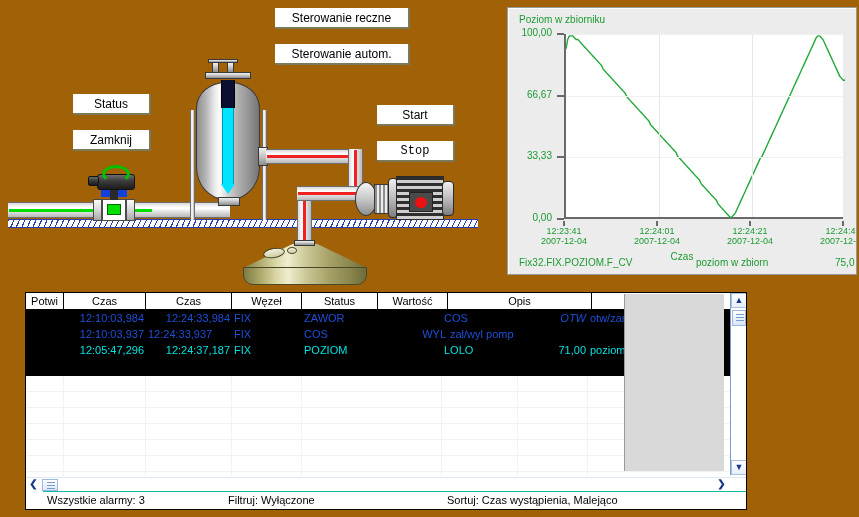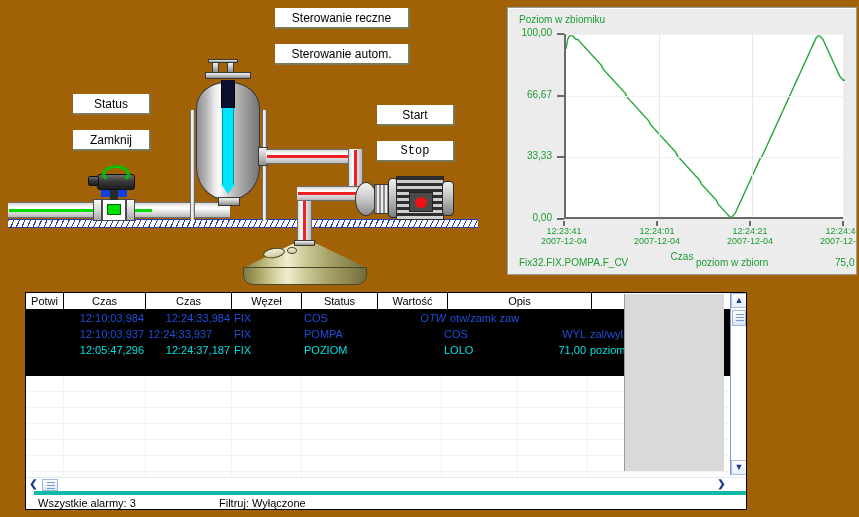--- a/index.html
+++ b/index.html
@@ -346,24 +346,24 @@
     position: absolute; left: 16px; top: 1px;
     width: 16px; height: 12px;
     background: linear-gradient(to bottom,#ffffff,#dbe8fa);
     border: 1px solid #9bb8de;
     cursor: pointer;
   }
 
   
   #alarm-status {
     position: absolute;
-    left: 8px; bottom: 0;
+    left: 17px; bottom: 0;
     width: 100%; height: 18px;
     background: #ffffff;
-    border-top: 4px solid #14b8a6;
+    border-top: 1px solid #14b8a6;
     font-size: 11px; color: #000;
     line-height: 17px;
   }
   .sb-seg { position: absolute; top: 0; white-space: nowrap; }
   #run-indicator {
     position: absolute;
     right: 0; top: 0;
     width: 110px; height: 17px;
     background: #00e500;
     border: 1px solid #9a9a9a;
@@ -466,21 +466,21 @@
         <div class="grid-v" style="left: 93px;"></div>
         <div class="grid-v" style="left: 186px;"></div>
         <div class="grid-v" style="left: 279px;"></div>
       </div>
 
     <div id="y-axis"></div>
     <div id="x-axis"></div>
 
     <div class="chart-xlabel" style="left:0; top:243px;">Czas</div>
 
-    <div class="chart-foot-left">Fix32.FIX.POMPA.F_CV</div>
+    <div class="chart-foot-left">Fix32.FIX.POZIOM.F_CV</div>
     <div class="chart-foot-mid">poziom w zbiorn</div>
     <div class="chart-foot-right">75,0</div>
   <div class="y-tick-label" style="left: 0px; width: 44px; top: 204px;">0,00</div>
       <div class="y-tick-mark" style="left: 49px; top: 210px;"></div>
       <div class="y-tick-label" style="left: 0px; width: 44px; top: 142.339px;">33,33</div>
       <div class="y-tick-mark" style="left: 49px; top: 148.339px;"></div>
       <div class="y-tick-label" style="left: 0px; width: 44px; top: 80.6605px;">66,67</div>
       <div class="y-tick-mark" style="left: 49px; top: 86.6605px;"></div>
       <div class="y-tick-label" style="left: 0px; width: 44px; top: 19px;">100,00</div>
       <div class="y-tick-mark" style="left: 49px; top: 25px;"></div>
@@ -506,30 +506,30 @@
         <div class="hdr-cell" style="width: 144px;">Opis</div>
       </div>
 
     <div id="alarm-grid">
       <div id="alarm-rows">
           <div class="alarm-row">
             <div class="alarm-cell" style="width: 38px; text-align: center; color: rgb(31, 79, 216);"></div>
             <div class="alarm-cell" style="width: 82px; text-align: right; color: rgb(31, 79, 216);">12:10:03,984</div>
             <div class="alarm-cell" style="width: 86px; text-align: right; color: rgb(31, 79, 216);">12:24:33,984</div>
             <div class="alarm-cell" style="width: 70px; text-align: left; color: rgb(31, 79, 216);">FIX</div>
+            <div class="alarm-cell" style="width: 140px; text-align: left; color: rgb(31, 79, 216);">ZAWOR</div>
             <div class="alarm-cell" style="width: 76px; text-align: left; color: rgb(31, 79, 216);">COS</div>
             <div class="alarm-cell" style="width: 70px; text-align: right; color: rgb(31, 79, 216); font-style: italic;">OTW</div>
             <div class="alarm-cell" style="width: 144px; text-align: left; color: rgb(31, 79, 216);">otw/zamk zaw</div>
           </div>
           <div class="alarm-row">
             <div class="alarm-cell" style="width: 38px; text-align: center; color: rgb(31, 79, 216);"></div>
             <div class="alarm-cell" style="width: 82px; text-align: right; color: rgb(31, 79, 216);">12:10:03,937</div>
             <div class="alarm-cell" style="width: 86px; text-align: left; color: rgb(31, 79, 216);">12:24:33,937</div>
             <div class="alarm-cell" style="width: 70px; text-align: left; color: rgb(31, 79, 216);">FIX</div>
-            <div class="alarm-cell" style="width: 140px; text-align: left; color: rgb(31, 79, 216);">POMPA</div>
             <div class="alarm-cell" style="width: 76px; text-align: left; color: rgb(31, 79, 216);">COS</div>
             <div class="alarm-cell" style="width: 70px; text-align: right; color: rgb(31, 79, 216);">WYL</div>
             <div class="alarm-cell" style="width: 144px; text-align: left; color: rgb(31, 79, 216);">zal/wyl pomp</div>
           </div>
           <div class="alarm-row">
             <div class="alarm-cell" style="width: 38px; text-align: center; color: rgb(0, 224, 224);"></div>
             <div class="alarm-cell" style="width: 82px; text-align: right; color: rgb(0, 224, 224);">12:05:47,296</div>
             <div class="alarm-cell" style="width: 86px; text-align: right; color: rgb(0, 224, 224);">12:24:37,187</div>
             <div class="alarm-cell" style="width: 70px; text-align: left; color: rgb(0, 224, 224);">FIX</div>
             <div class="alarm-cell" style="width: 140px; text-align: left; color: rgb(0, 224, 224);">POZIOM</div>
@@ -627,15 +627,16 @@
       <div class="hs-btn" style="left:0;">❮</div>
       <div id="hs-thumb">
         <div class="sb-thumb-lines" style="left:4px; top:2px; height:8px;"></div>
       </div>
       <div class="hs-btn" style="right:17px;">❯</div>
     </div>
 
     <div id="alarm-status">
       <span class="sb-seg" style="left:4px;">Wszystkie alarmy: 3</span>
       <span class="sb-seg" style="left:185px;">Filtruj: Wyłączone</span>
+      <span class="sb-seg" style="left:404px;">Sortuj: Czas wystąpienia, Malejąco</span>
     </div>
   </div>
 </div>
 
 </body></html>

